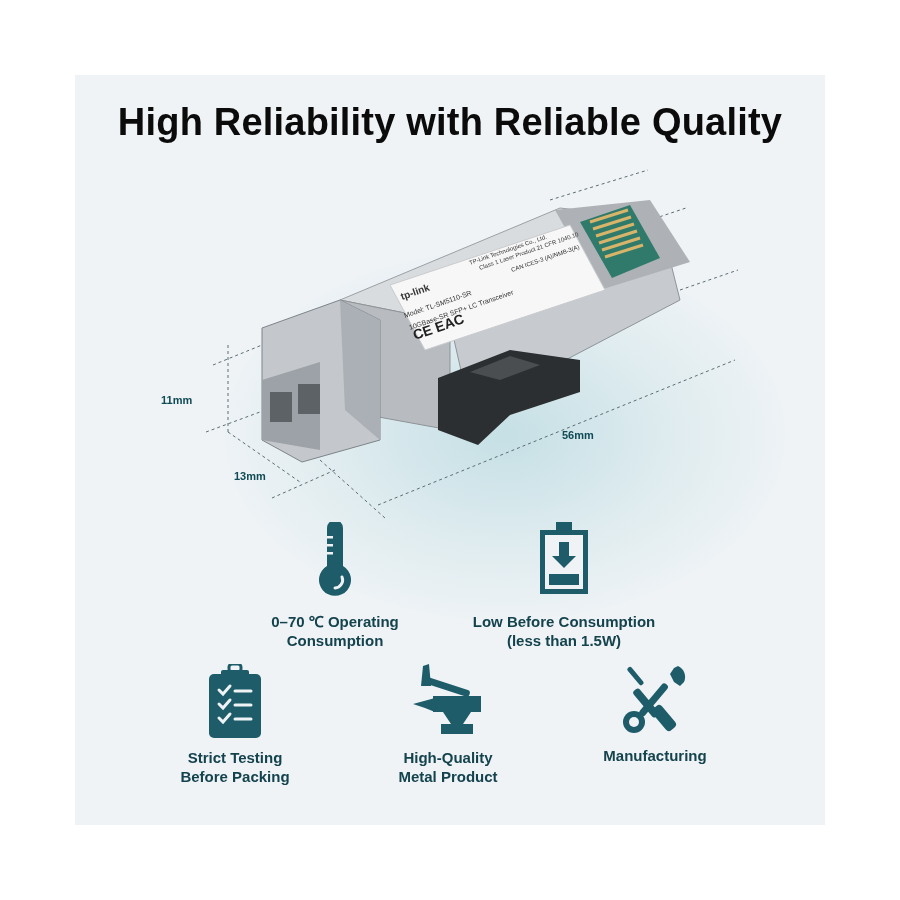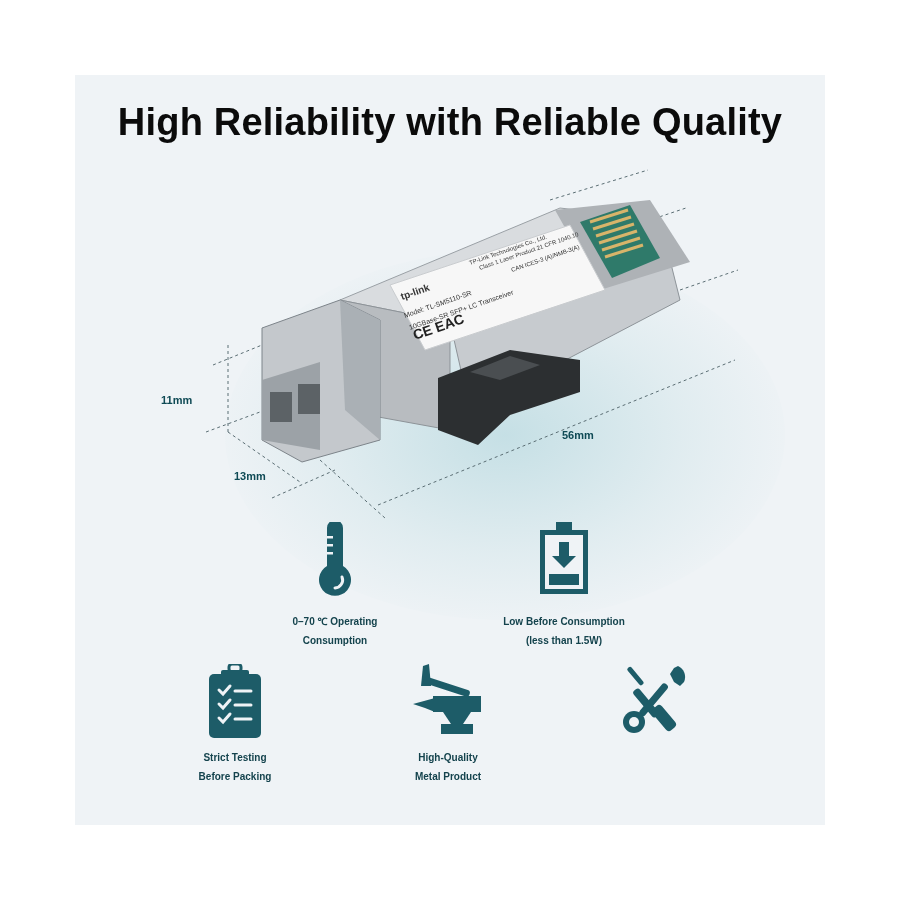--- a/index.html
+++ b/index.html
@@ -3,21 +3,21 @@
 <meta charset="utf-8">
 <style>
   html,body{margin:0;padding:0;background:#ffffff;}
   body{width:900px;height:900px;position:relative;overflow:hidden;font-family:"Liberation Sans",sans-serif;}
   .panel{position:absolute;left:75px;top:75px;width:750px;height:750px;background:#eff3f6;}
   .glow{position:absolute;left:150px;top:175px;width:560px;height:370px;border-radius:50%;
         background:radial-gradient(ellipse at center, rgba(190,220,226,0.85) 0%, rgba(215,232,236,0.6) 45%, rgba(239,243,246,0) 75%);}
   .title{position:absolute;left:0;top:26px;width:750px;text-align:center;font-size:38px;font-weight:bold;color:#0b0b0b;letter-spacing:0.2px;}
   .dim{position:absolute;font-size:11px;font-weight:bold;color:#0f4a55;}
   .feature{position:absolute;text-align:center;}
-  .feature .label{font-size:10px;font-weight:bold;color:#14434d;line-height:19px;}
+  .feature .label{font-size:15px;font-weight:bold;color:#14434d;line-height:19px;}
   .icon{display:block;margin:0 auto;}
   svg.product{position:absolute;left:0;top:0;}
 </style>
 </head>
 <body>
 
 <div class="panel">
   <div class="glow"></div>
   <div class="title">High Reliability with Reliable Quality</div>
 </div>
@@ -146,13 +146,14 @@
       <rect x="6" y="4" width="5" height="22" rx="2" transform="rotate(-40 8 4)"></rect>
       <rect x="22" y="22" width="8" height="34" rx="3" transform="rotate(-40 26 39)"></rect>
       <rect x="38" y="40" width="12" height="28" rx="4" transform="rotate(-40 44 54)"></rect>
       <path d="M58 2 a12 12 0 0 1 6 16 l-4 4 l-6 -4 l-4 -8 l4 -6 z"></path>
       <rect x="30" y="16" width="7" height="40" rx="3" transform="rotate(40 34 36)"></rect>
       <circle cx="14" cy="58" r="11"></circle>
     </g>
     <circle cx="14" cy="58" r="5" fill="#eff3f6"></circle>
   </svg>
   <div style="height:10px"></div>
+  <div class="label">Manufacturing</div>
 </div>
 
 </body></html>

